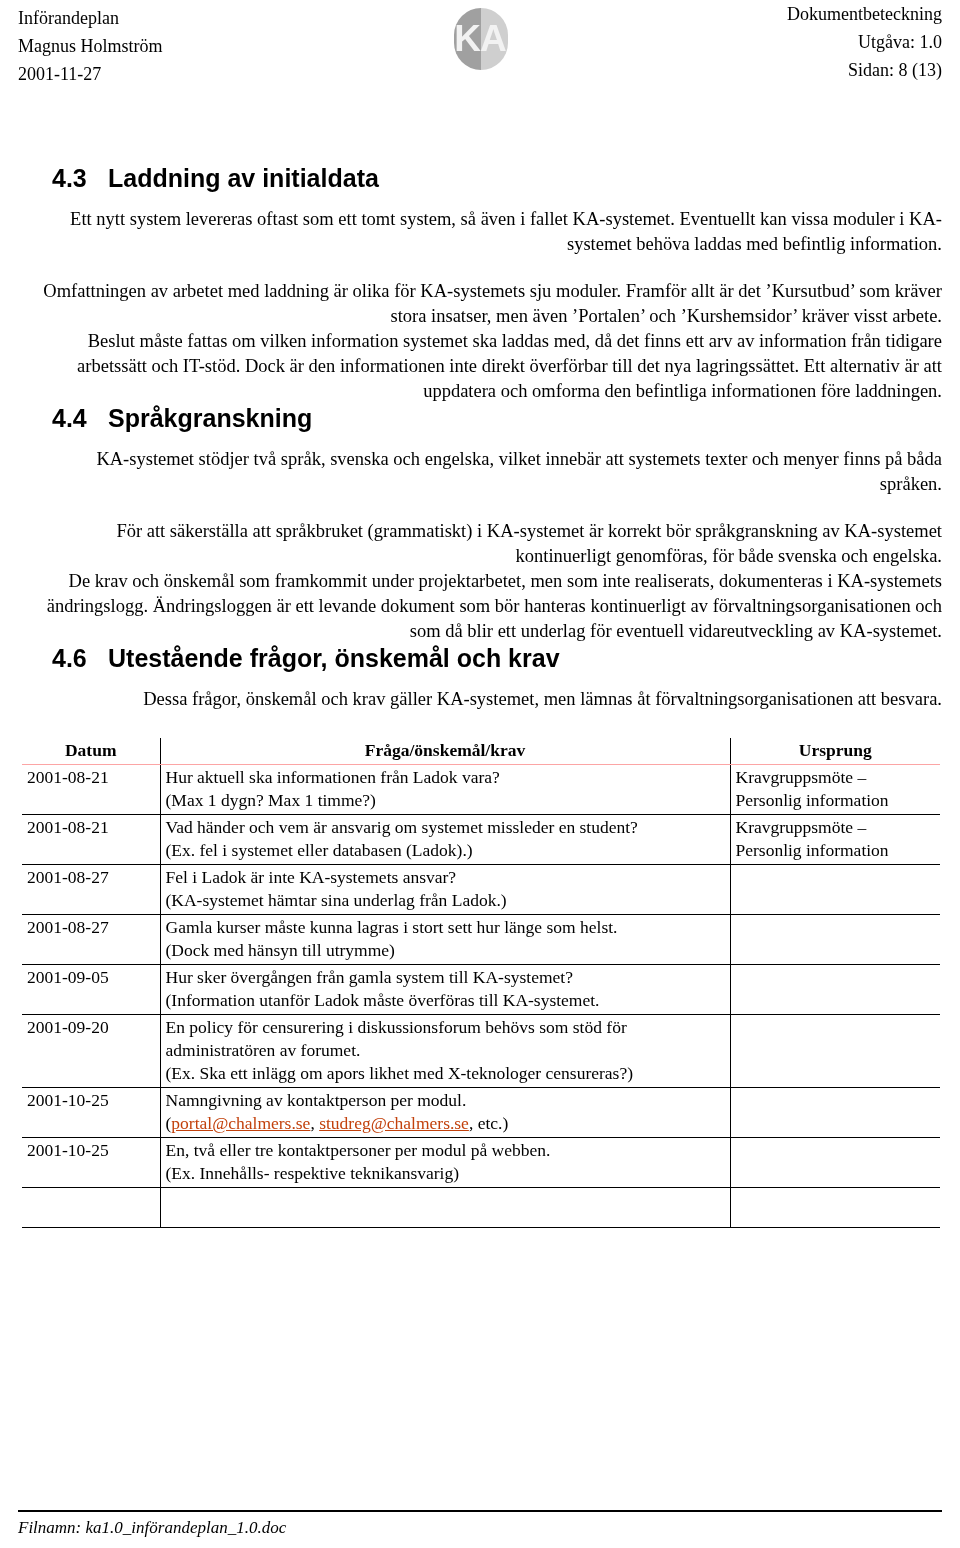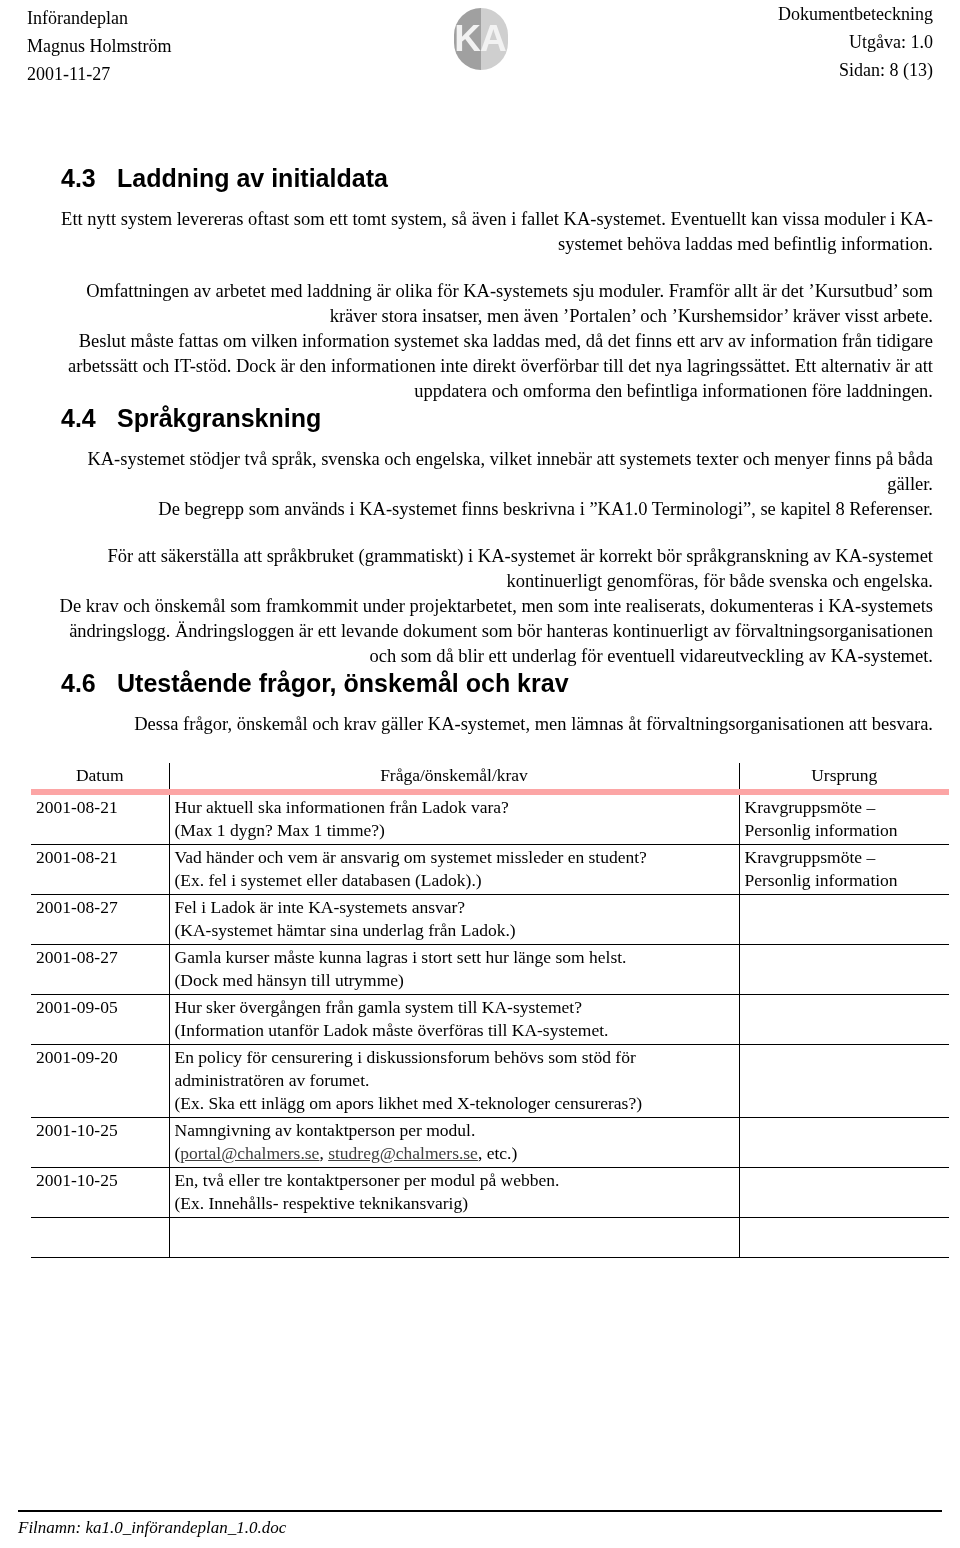--- a/index.html
+++ b/index.html
@@ -14,21 +14,21 @@
     font-family: "Liberation Serif", "DejaVu Serif", serif;
     color: #000000;
     overflow: hidden;
   }
 
   .page {
     position: relative;
     width: 960px;
     height: 1548px;
     box-sizing: border-box;
-    padding: 0 27px;
+    padding: 0 18px;
   }
 
   
   .doc-header {
     position: relative;
     height: 88px;
     padding-top: 4px;
   }
   .hdr-col-left {
     position: absolute;
@@ -145,43 +145,43 @@
 
   .q-table th, .q-table td {
     border: 1px solid #000000;
     vertical-align: top;
     padding: 1px 5px 2px 5px;
   }
   .q-table thead th {
     border-top: none;
     border-left: none;
     border-right: none;
-    border-bottom: 6px solid #fca5a5;
-    font-weight: normal;
+    border-bottom: 1px solid #fca5a5;
+    font-weight: bold;
     text-align: center;
     padding-bottom: 2px;
   }
   .q-table thead th.hdr-mid {
     border-left: 1px solid #000;
     border-right: 1px solid #000;
   }
   .q-table td.col-date {
     border-left: none;
     white-space: nowrap;
   }
   .q-table td.col-src {
     border-right: none;
   }
   .q-table tr.last-row td {
     height: 36px;
   }
   .cell-line { display: block; }
 
   a.mail-link {
-    color: #404040;
+    color: #c2410c;
     text-decoration: underline;
   }
 
   
   .doc-footer {
     position: absolute;
     left: 18px;
     right: 18px;
     bottom: 8px;
     font-style: italic;
@@ -231,22 +231,21 @@
       <span class="ttl">Laddning av initialdata</span>
     </h2>
     <p class="body-par">Ett nytt system levereras oftast som ett tomt system, så även i fallet KA-systemet. Eventuellt kan vissa moduler i KA-systemet behöva laddas med befintlig information.</p>
     <p class="body-par par-gap">Omfattningen av arbetet med laddning är olika för KA-systemets sju moduler. Framför allt är det ’Kursutbud’ som kräver stora insatser, men även ’Portalen’ och ’Kurshemsidor’ kräver visst arbete.</p>
     <p class="body-par">Beslut måste fattas om vilken information systemet ska laddas med, då det finns ett arv av information från tidigare arbetssätt och IT-stöd. Dock är den informationen inte direkt överförbar till det nya lagringssättet. Ett alternativ är att uppdatera och omforma den befintliga informationen före laddningen.</p>
 
     <h2 class="section-heading heading-gap-top">
       <span class="num">4.4</span>
       <span class="ttl">Språkgranskning</span>
     </h2>
-    <p class="body-par">KA-systemet stödjer två språk, svenska och engelska, vilket innebär att systemets texter och menyer finns på båda gäller.</p>
-    <p class="body-par">De begrepp som används i KA-systemet finns beskrivna i ”KA1.0 Terminologi”, se kapitel 8 Referenser.</p>
+    <p class="body-par">KA-systemet stödjer två språk, svenska och engelska, vilket innebär att systemets texter och menyer finns på båda språken.</p>
     <p class="body-par par-gap">För att säkerställa att språkbruket (grammatiskt) i KA-systemet är korrekt bör språkgranskning av KA-systemet kontinuerligt genomföras, för både svenska och engelska.</p>
 
     <p class="body-par">De krav och önskemål som framkommit under projektarbetet, men som inte realiserats, dokumenteras i KA-systemets ändringslogg. Ändringsloggen är ett levande dokument som bör hanteras kontinuerligt av förvaltningsorganisationen och som då blir ett underlag för eventuell vidareutveckling av KA-systemet.</p>
 
     <h2 class="section-heading heading-gap-top">
       <span class="num">4.6</span>
       <span class="ttl">Utestående frågor, önskemål och krav</span>
     </h2>
     <p class="body-par">Dessa frågor, önskemål och krav gäller KA-systemet, men lämnas åt förvaltningsorganisationen att besvara.</p>
 

